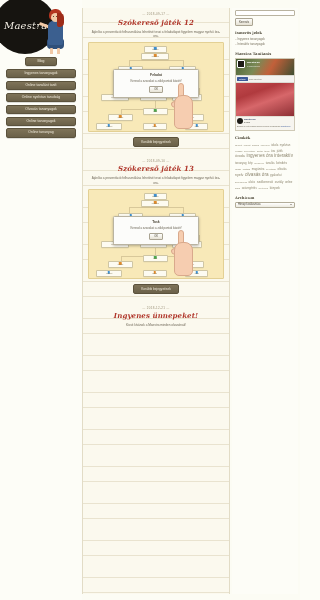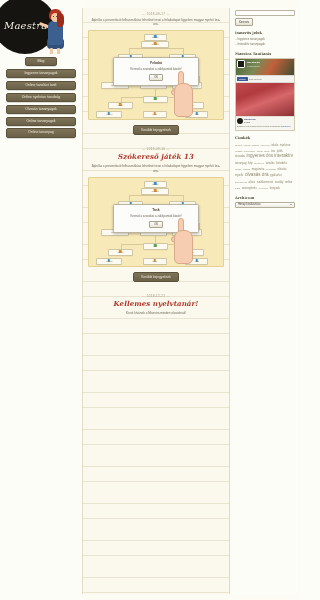--- a/index.html
+++ b/index.html
@@ -236,20 +236,21 @@
       <div class="navbtn">Online tananyag</div>
     </div>
   </div>
 
   <div id="main">
 
     <div class="article">
       <div class="a-date">
         <span class="dash">—</span> <span>2018-09-17</span> <span class="dash">—</span>
       </div>
+      <div class="a-title">Szókereső játék 12</div>
       <div class="a-lead">Ajánlás a prezentáció felhasználása lehetővé teszi a feladatlapot figyelem magyar nyelvű óra-ora.</div>
 
       <div class="board">
         <div class="link" style="left:49%;top:10px;width:.5px;height:7px"></div>
         <div class="link" style="left:30%;top:17px;width:40%;height:.5px"></div>
         <div class="link" style="left:30%;top:17px;width:.5px;height:6px"></div>
         <div class="link" style="left:70%;top:17px;width:.5px;height:6px"></div>
         <div class="link" style="left:49%;top:31px;width:.5px;height:7px"></div>
         <div class="link" style="left:18%;top:45px;width:64%;height:.5px"></div>
         <div class="link" style="left:18%;top:45px;width:.5px;height:6px"></div>
@@ -429,21 +430,21 @@
 
       <div class="morebar">
         <span class="morebtn">Korábbi bejegyzések</span>
       </div>
     </div>
 
     <div class="article">
       <div class="a-date">
         <span class="dash">—</span> <span>2018-12-21</span> <span class="dash">—</span>
       </div>
-      <div class="a-title">Kellemes nyelvtanár!</div>
+      <div class="a-title">Ingyenes ünnepeket!</div>
       <div class="a-lead">Kicsit kívánok a Maestra minden olvasónak!</div>
     </div>
   </div>
 
   <div id="right">
 
     <div class="w">
       <div class="srch" placeholder=""></div>
       <span class="srchbtn">Keresés</span>
     </div>

